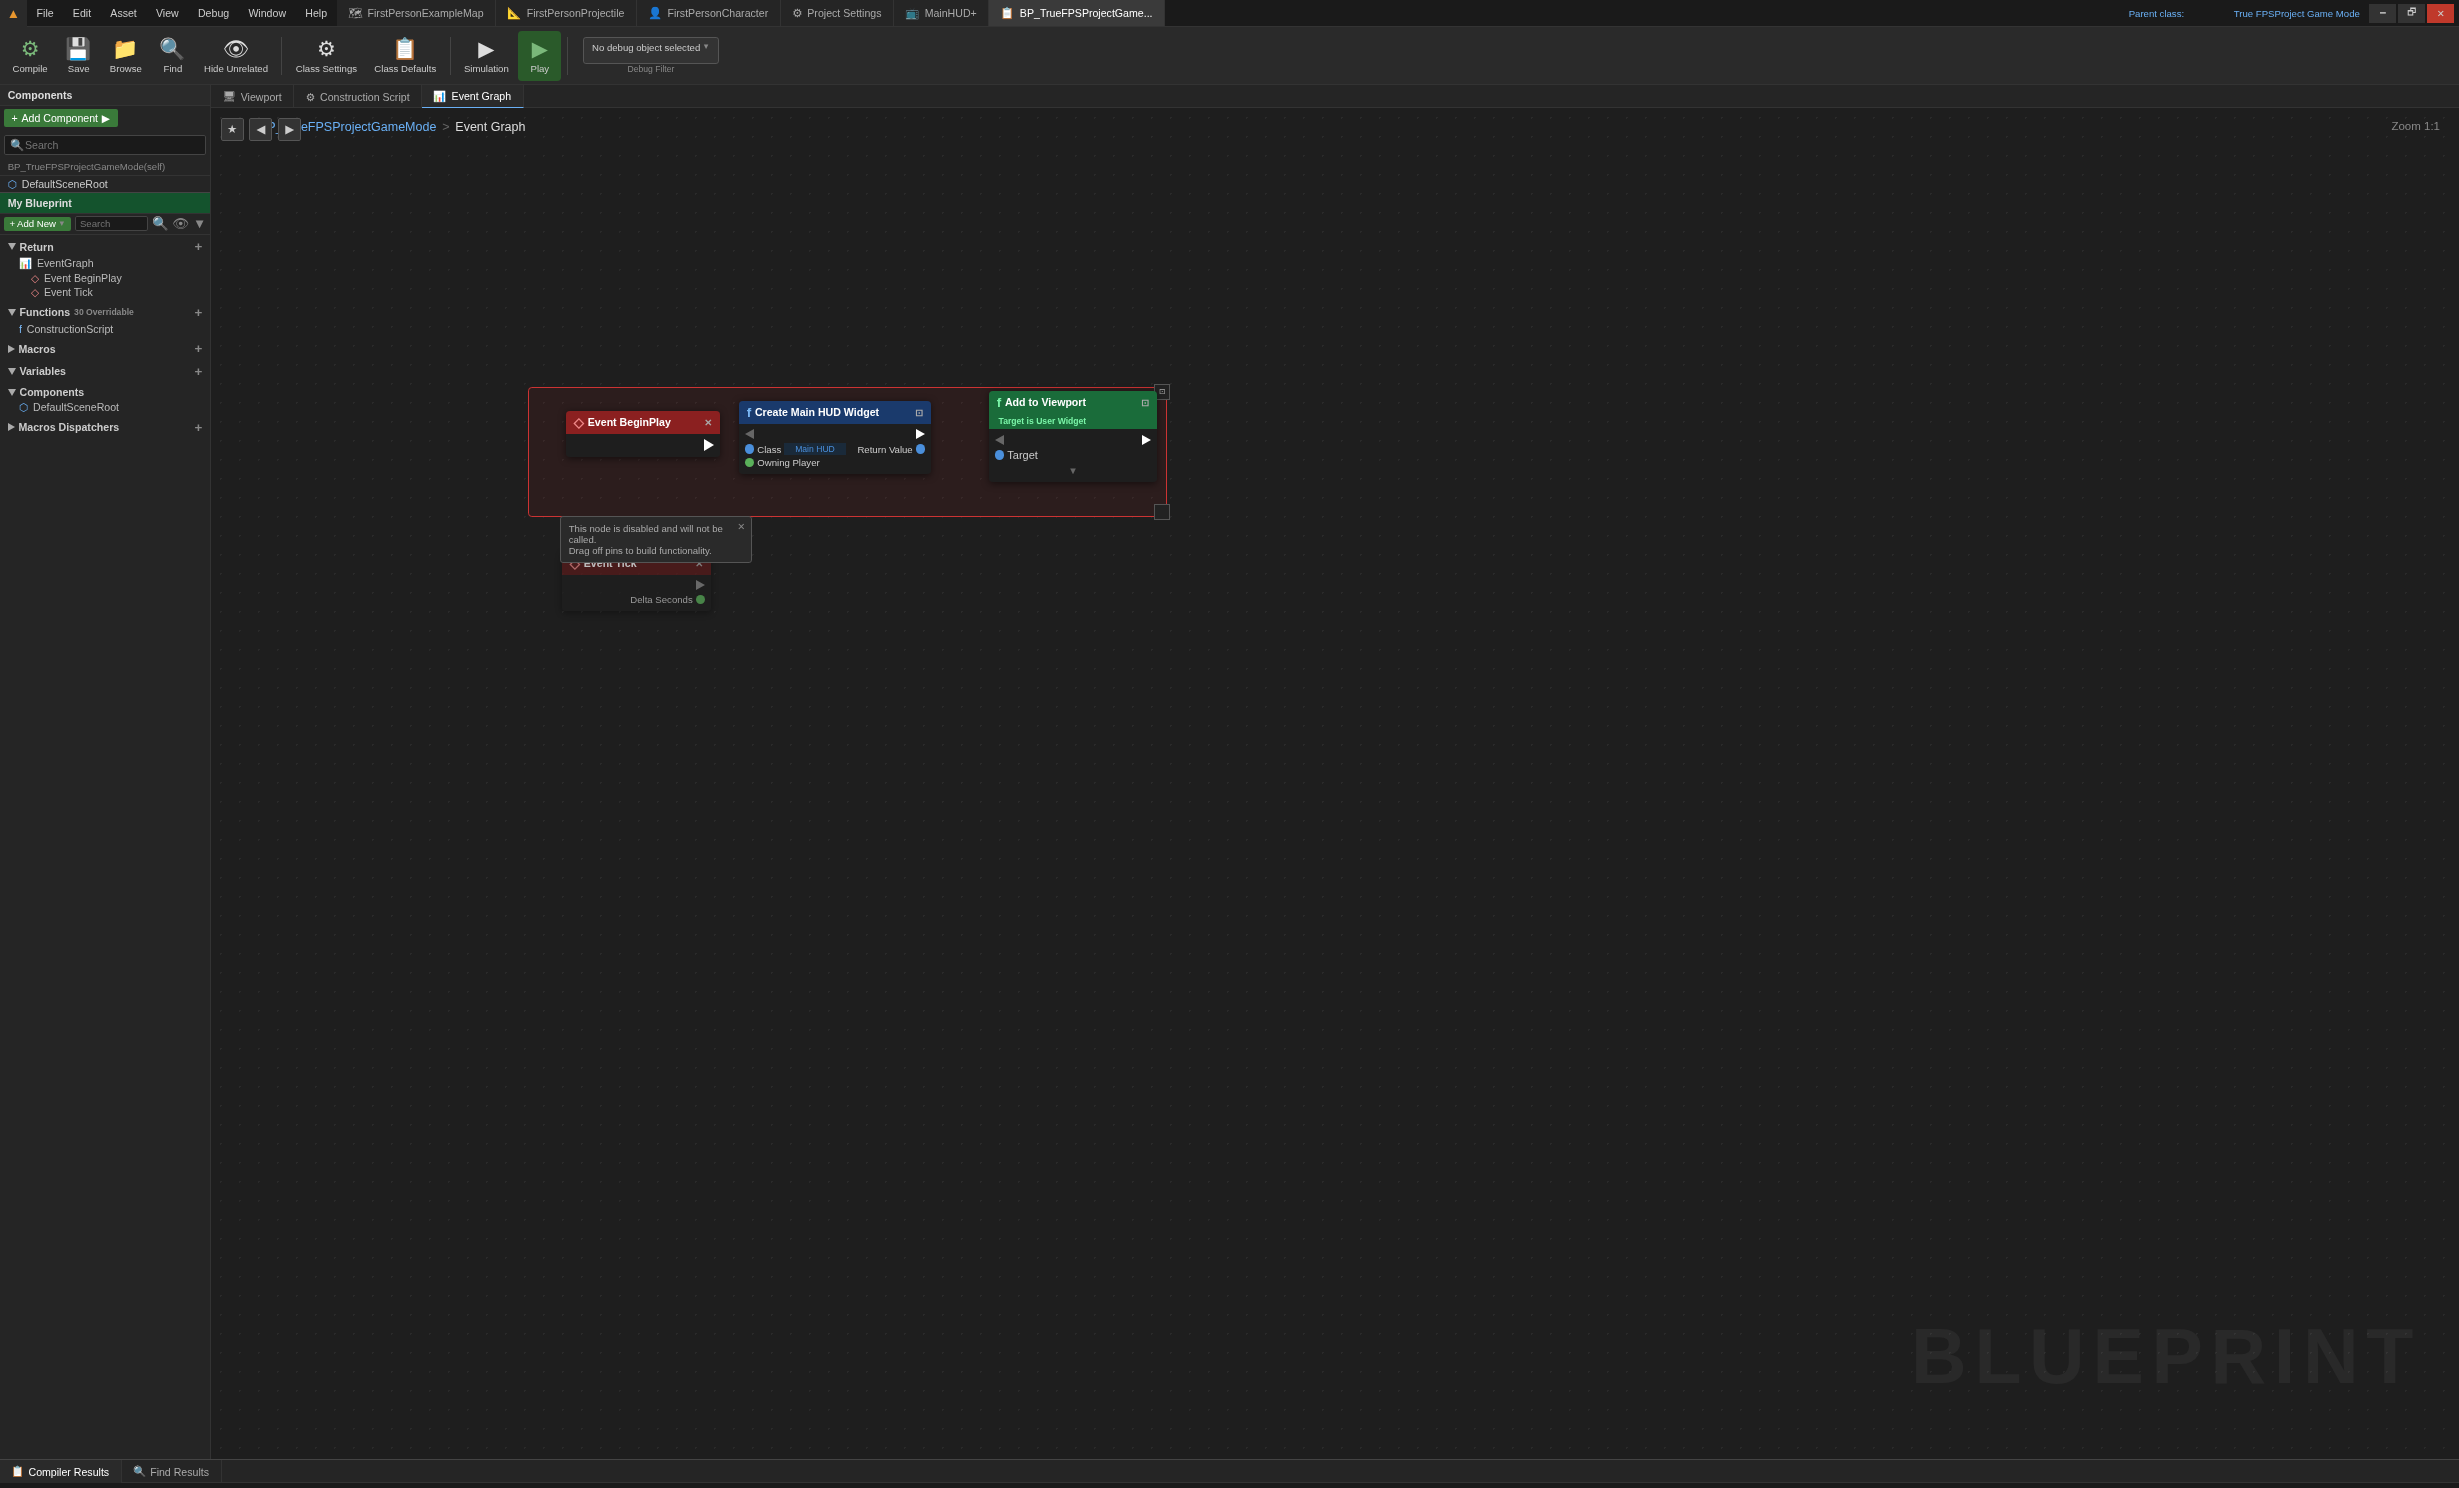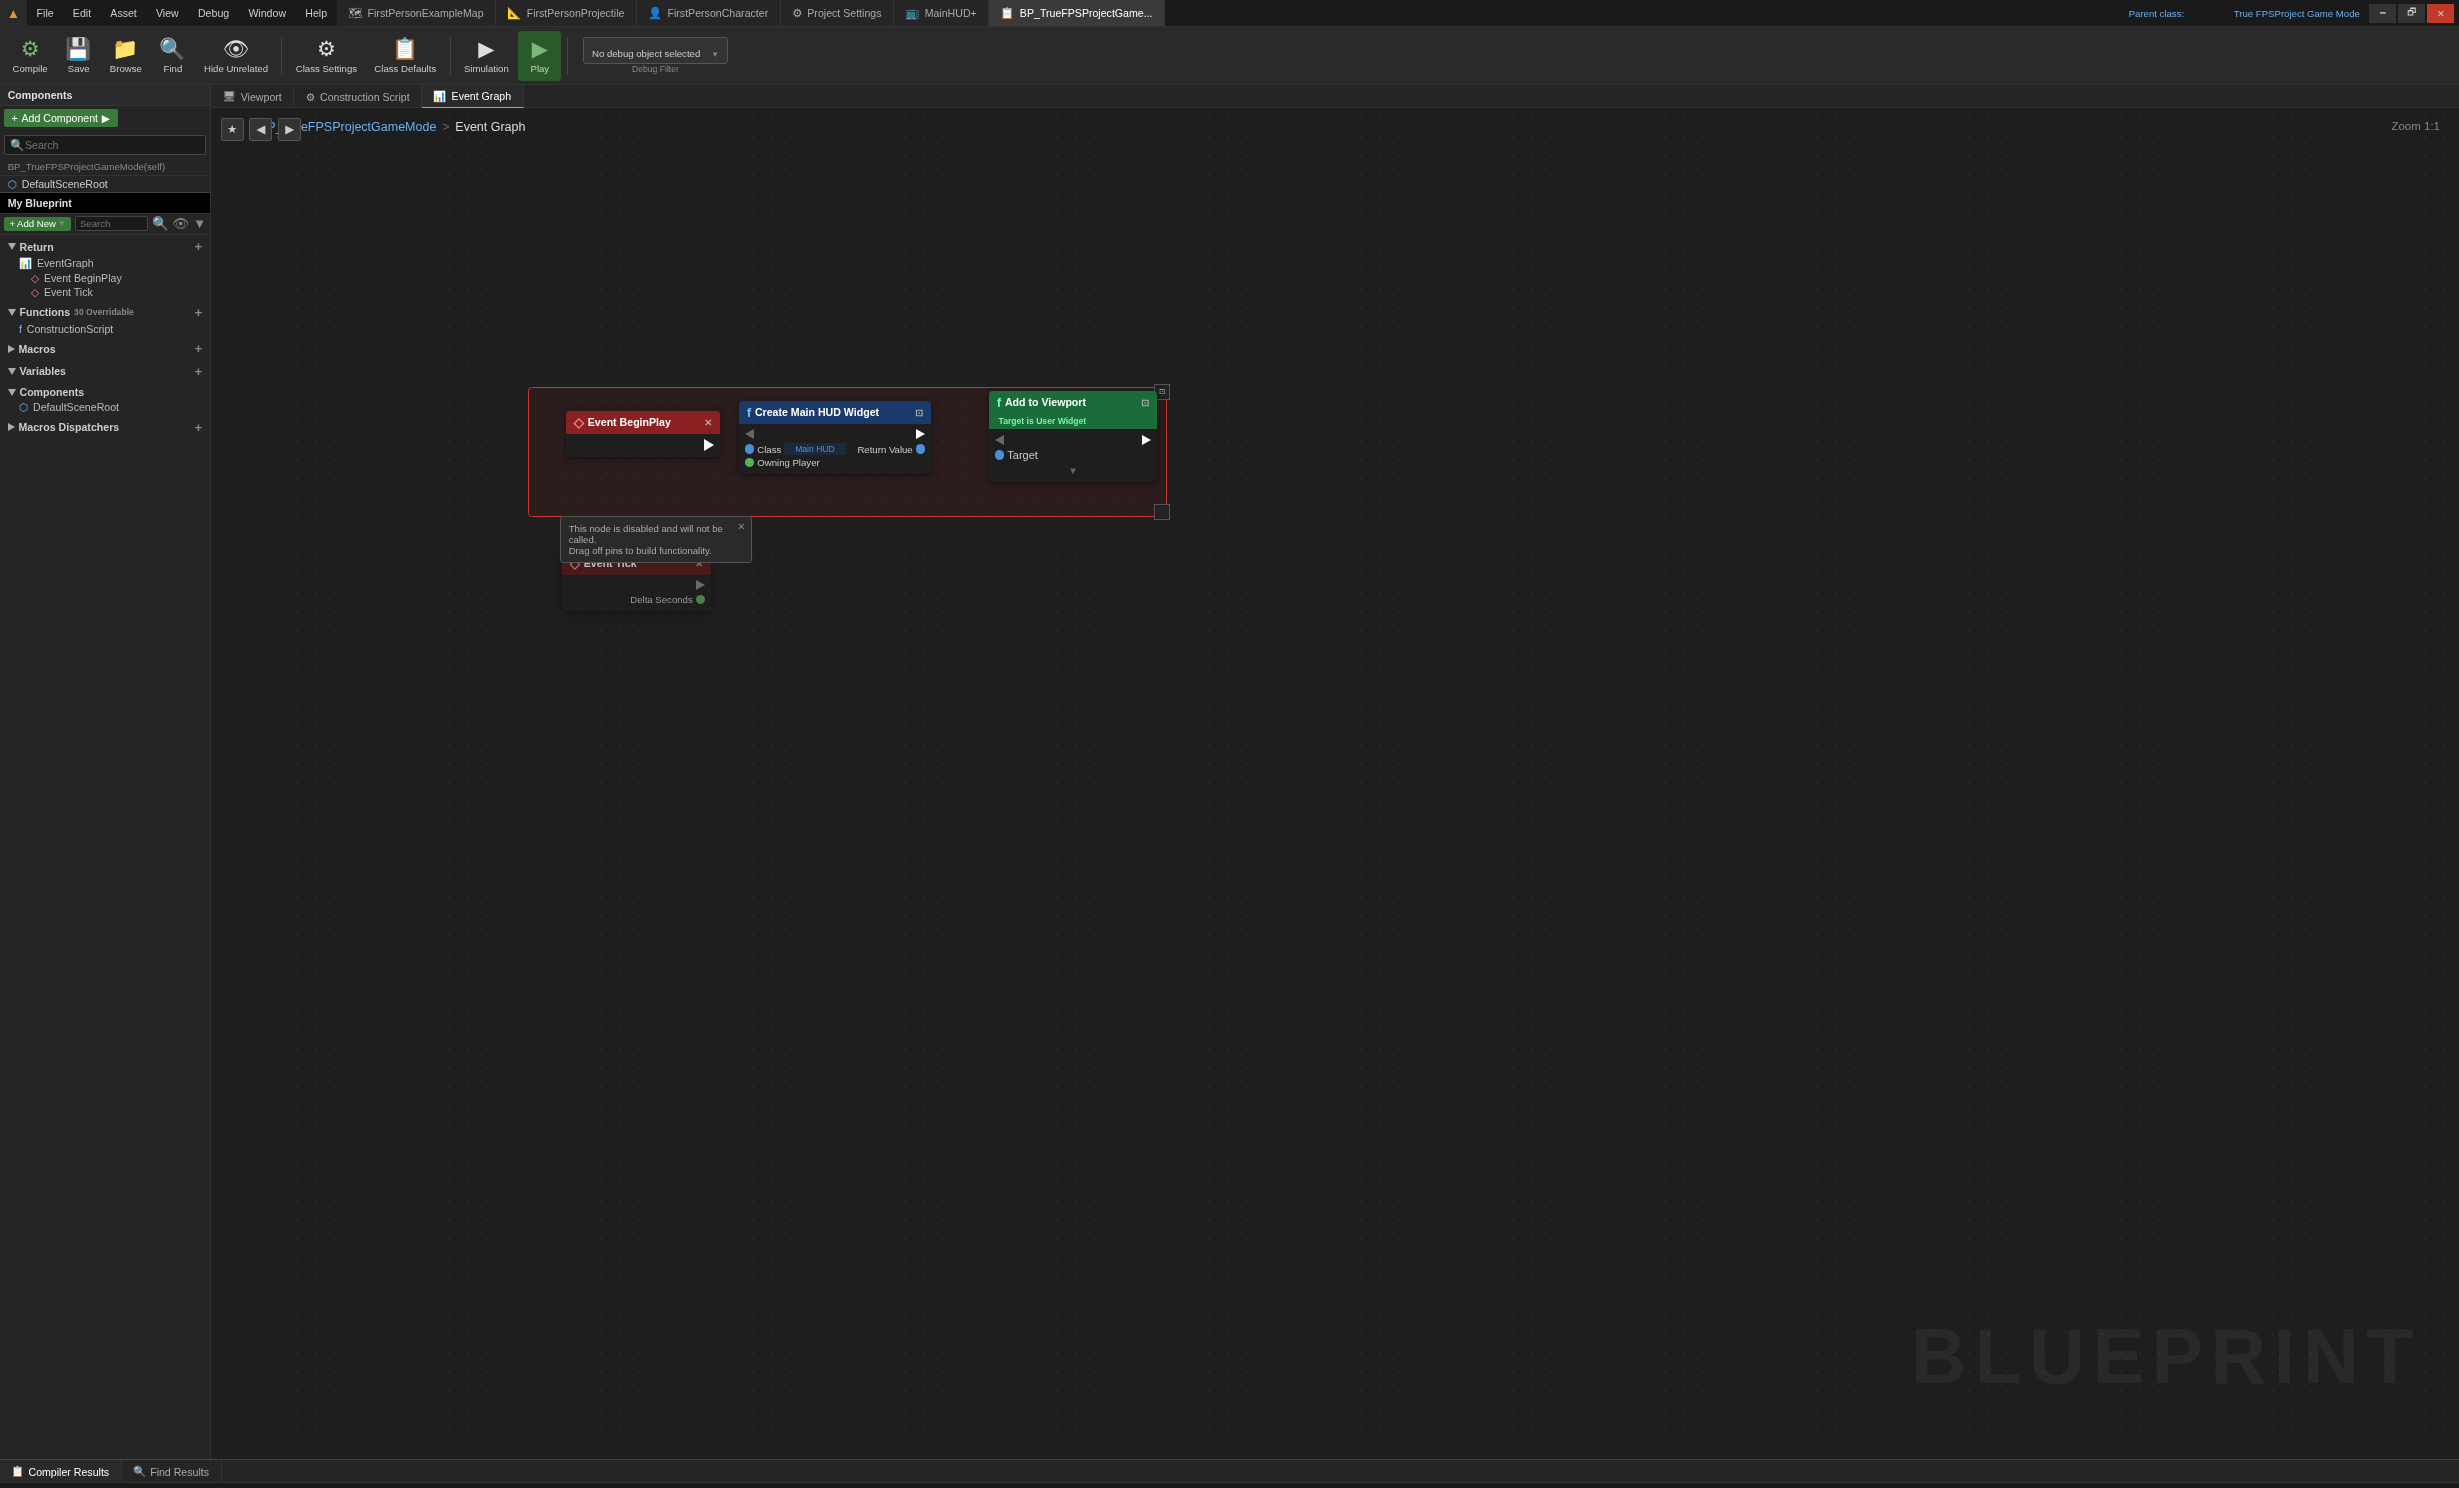--- a/index.html
+++ b/index.html
@@ -19,42 +19,42 @@
     .title-bar-controls { display: flex; align-items: center; margin-left: auto; gap: 1.9px; padding-right: 4.8px; }
     .title-ctrl-btn { width: 27px; height: 19px; background: #333; border: none; color: #ccc; cursor: pointer; display: flex; align-items: center; justify-content: center; font-size: 9.6px; }
     .parent-class { font-size: 9.6px; color: #aaa; padding: 0 9.6px; white-space: nowrap; }
     .parent-class span { color: #6ab0f5; padding-left: 47px; }
 
     
     .toolbar { display: flex; align-items: center; background: #2a2a2a; height: 58px; border-bottom: 1px solid #333; padding: 0 4.8px; gap: 1.9px; }
     .toolbar-btn { display: flex; flex-direction: column; align-items: center; justify-content: center; padding: 3.8px 7.7px; height: 50px; cursor: pointer; background: transparent; border: none; color: #ccc; font-size: 9.6px; gap: 1.9px; min-width: 43px; border-radius: 2.9px; }
     .toolbar-btn-icon { font-size: 21px; color: #ddd; }
     .toolbar-separator { width: 1px; background: #444; height: 38px; margin: 0 3.8px; }
-    .debug-filter-btn { display: flex; align-items: flex-end; background: #333; border: 1px solid #555; padding: 3.8px 7.7px; height: 27px; color: #ccc; font-size: 9.6px; cursor: pointer; border-radius: 2.9px; gap: 11px; }
+    .debug-filter-btn { display: flex; align-items: flex-start; background: #333; border: 1px solid #555; padding: 3.8px 7.7px; height: 27px; color: #ccc; font-size: 9.6px; cursor: pointer; border-radius: 2.9px; gap: 2px; }
     .debug-filter-area { display: flex; flex-direction: column; align-items: center; margin-left: 9.6px; }
     .debug-filter-label { font-size: 8.6px; color: #888; }
 
     
     .main-layout { display: flex; height: calc(1488px - 27px - 58px - 29px); }
 
     
     .left-panel { width: 211px; background: #252525; border-right: 1px solid #333; display: flex; flex-direction: column; flex-shrink: 0; }
     .left-panel-header { padding: 3.8px 7.7px; background: #2a2a2a; border-bottom: 1px solid #333; display: flex; align-items: center; justify-content: space-between; }
     .left-panel-title { font-size: 10.6px; color: #ddd; font-weight: bold; }
     .add-component-btn { display: flex; align-items: center; background: #3a7a3a; border: none; color: #fff; padding: 2.9px 7.7px; font-size: 10.6px; cursor: pointer; border-radius: 1.9px; gap: 3.8px; }
     .search-bar { display: flex; align-items: center; background: #1a1a1a; border: 1px solid #444; margin: 3.8px; padding: 1.9px 5.8px; border-radius: 1.9px; }
     .search-bar input { background: transparent; border: none; color: #ccc; font-size: 10.6px; outline: none; flex: 1; }
     .search-icon { color: #888; font-size: 11.5px; }
     .breadcrumb { font-size: 9.6px; color: #888; padding: 2.9px 7.7px; border-bottom: 1px solid #333; }
     .tree-item { display: flex; align-items: center; padding: 1.9px 7.7px; cursor: pointer; font-size: 10.6px; }
     .tree-item-icon { margin-right: 4.8px; color: #6ab0f5; }
 
     
     .bp-panel { border-top: 1px solid #444; flex: 1; display: flex; flex-direction: column; overflow: hidden; }
-    .bp-panel-header { display: flex; align-items: center; background: #000000; padding: 3.8px 7.7px; border-bottom: 1px solid #333; }
+    .bp-panel-header { display: flex; align-items: center; background: #14532d; padding: 3.8px 7.7px; border-bottom: 1px solid #333; }
     .bp-panel-title { font-size: 10.6px; color: #ddd; font-weight: bold; }
     .bp-toolbar { display: flex; align-items: center; padding: 2.9px 3.8px; background: #252525; border-bottom: 1px solid #333; gap: 3.8px; }
     .bp-add-btn { display: flex; align-items: center; background: #3a7a3a; border: none; color: #fff; padding: 1.9px 5.8px; font-size: 9.6px; cursor: pointer; border-radius: 1.9px; gap: 1.9px; }
     .bp-search { display: flex; align-items: center; background: #1a1a1a; border: 1px solid #444; padding: 1px 3.8px; border-radius: 1.9px; flex: 1; }
     .bp-search input { background: transparent; border: none; color: #ccc; font-size: 9.6px; outline: none; width: 100%; }
     .bp-section { padding: 1.9px 0; }
     .bp-section-header { display: flex; align-items: center; padding: 1.9px 7.7px; cursor: pointer; color: #ccc; font-size: 10.6px; font-weight: bold; }
     .bp-item { display: flex; align-items: center; padding: 1px 7.7px 1px 19px; cursor: pointer; font-size: 10.6px; color: #bbb; }
     .bp-item-icon { margin-right: 4.8px; }
     .bp-section-add { margin-left: auto; color: #888; cursor: pointer; font-size: 13.4px; }

